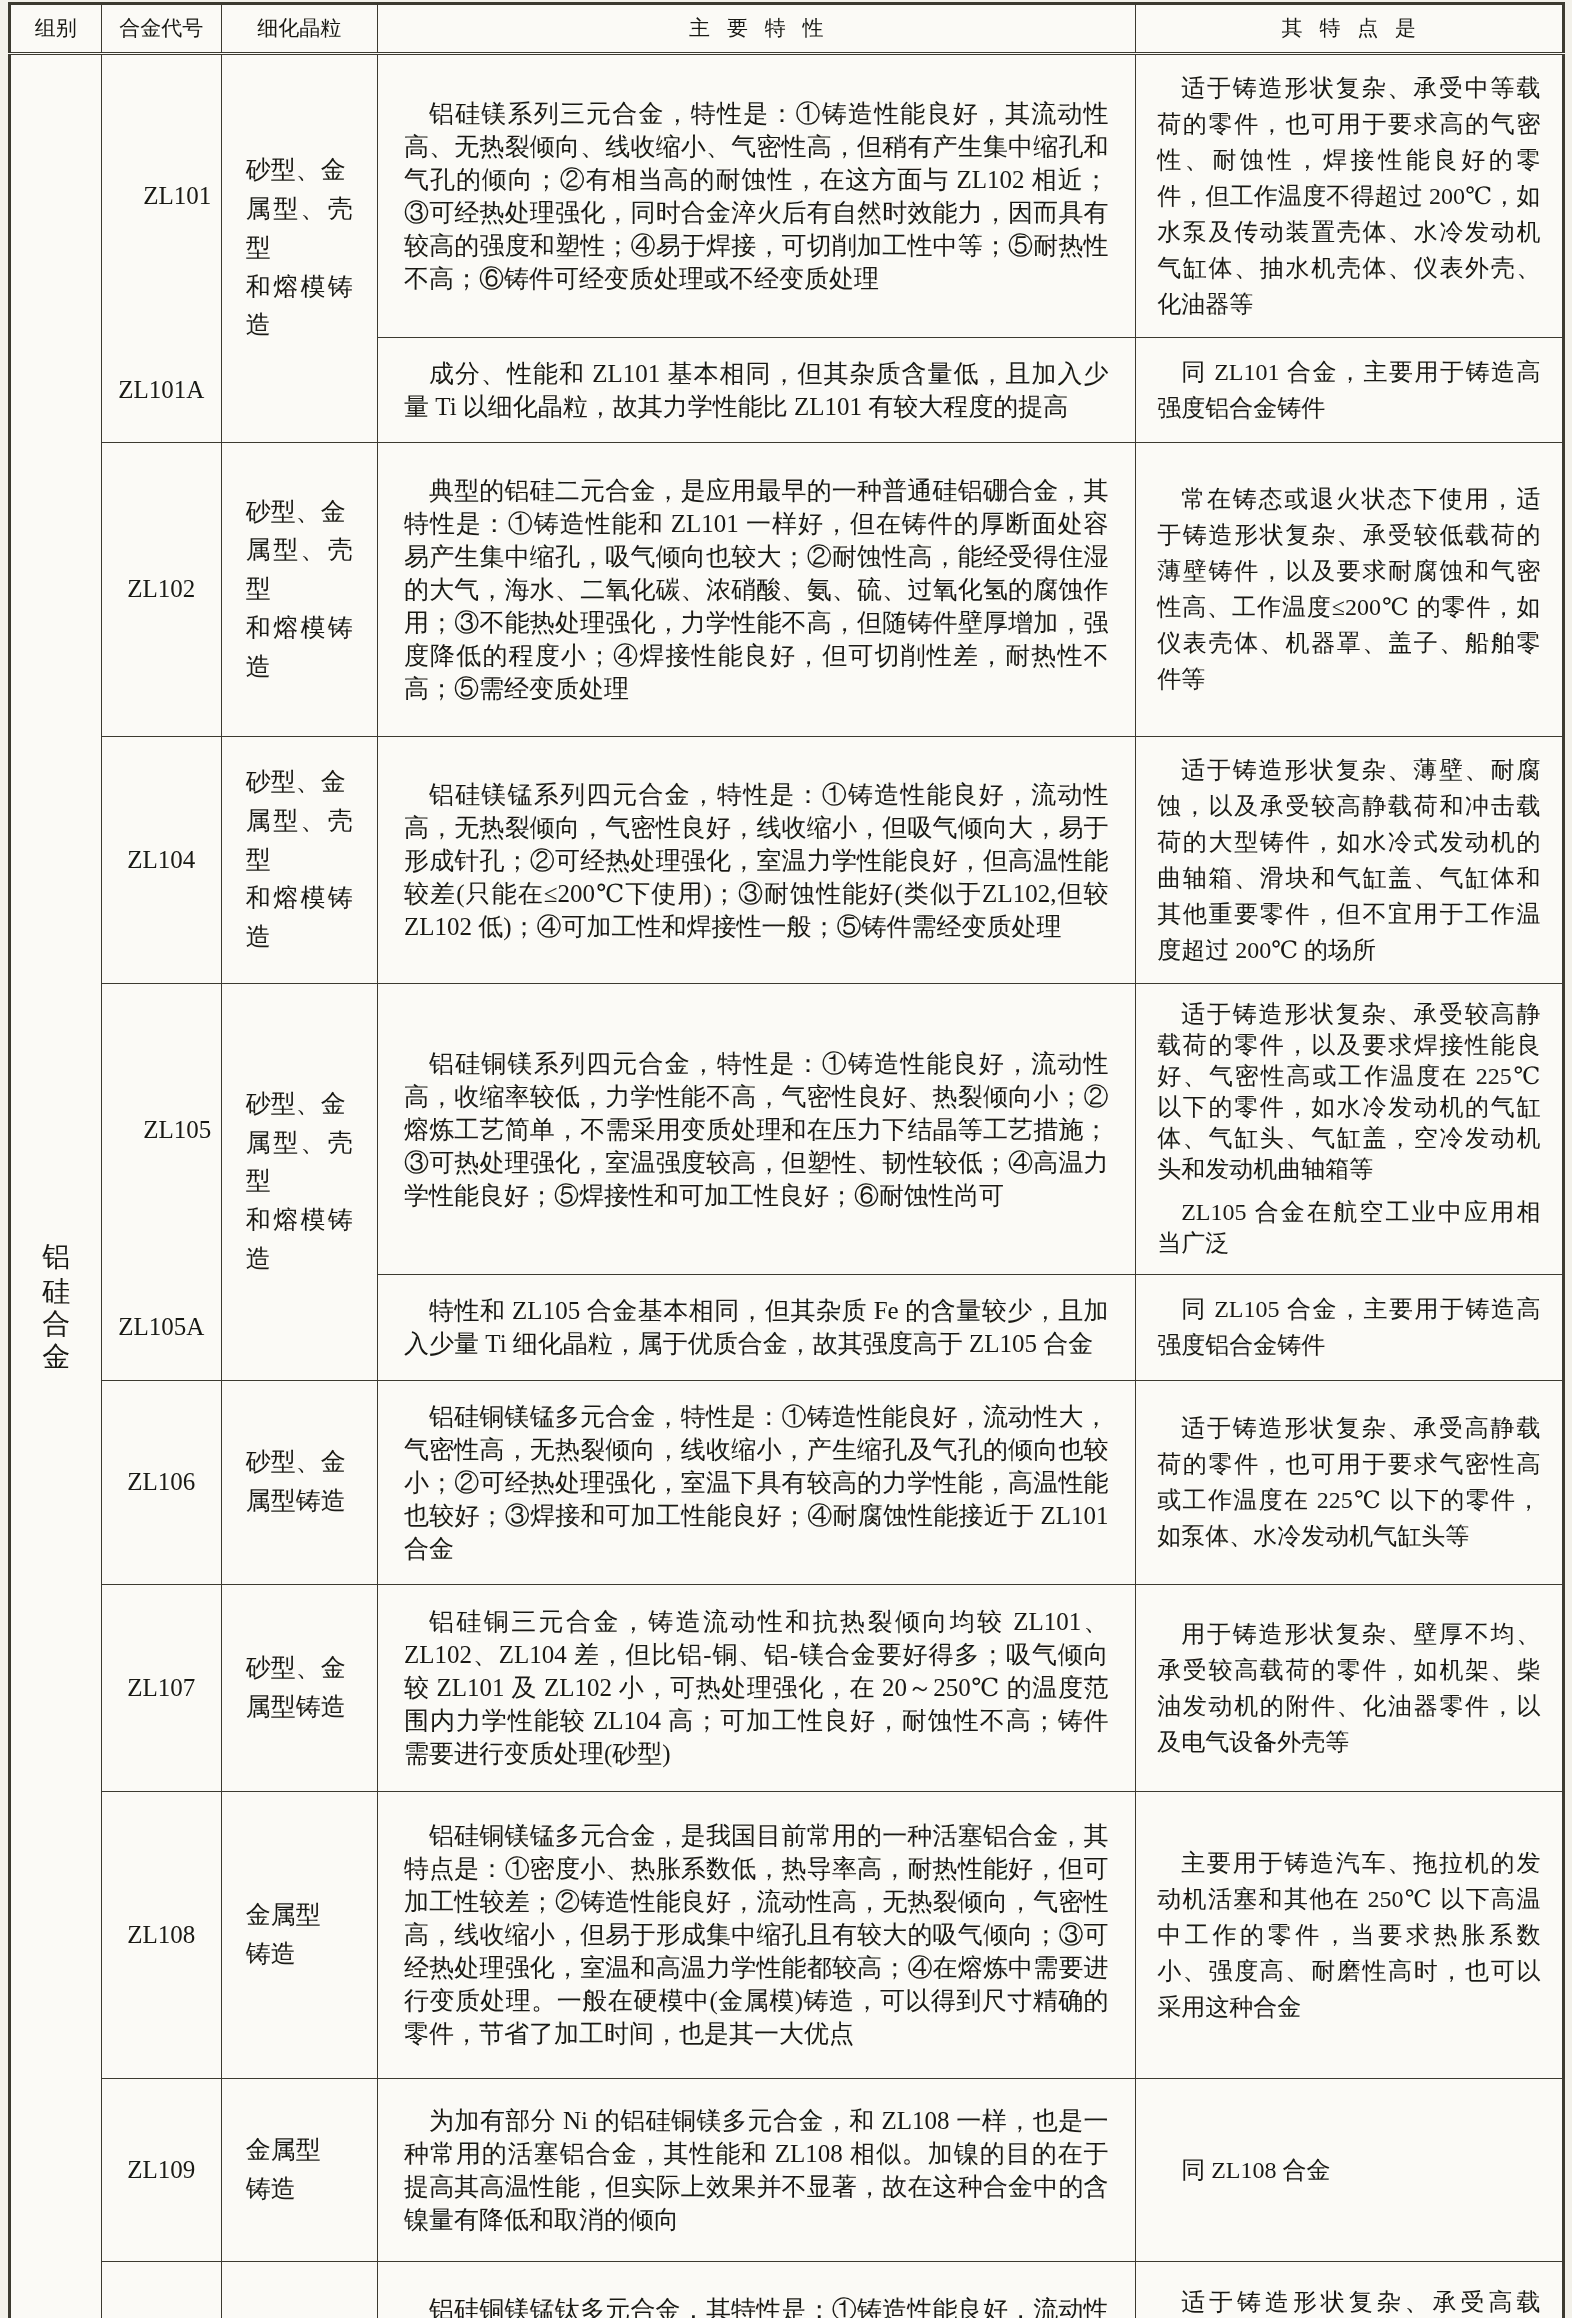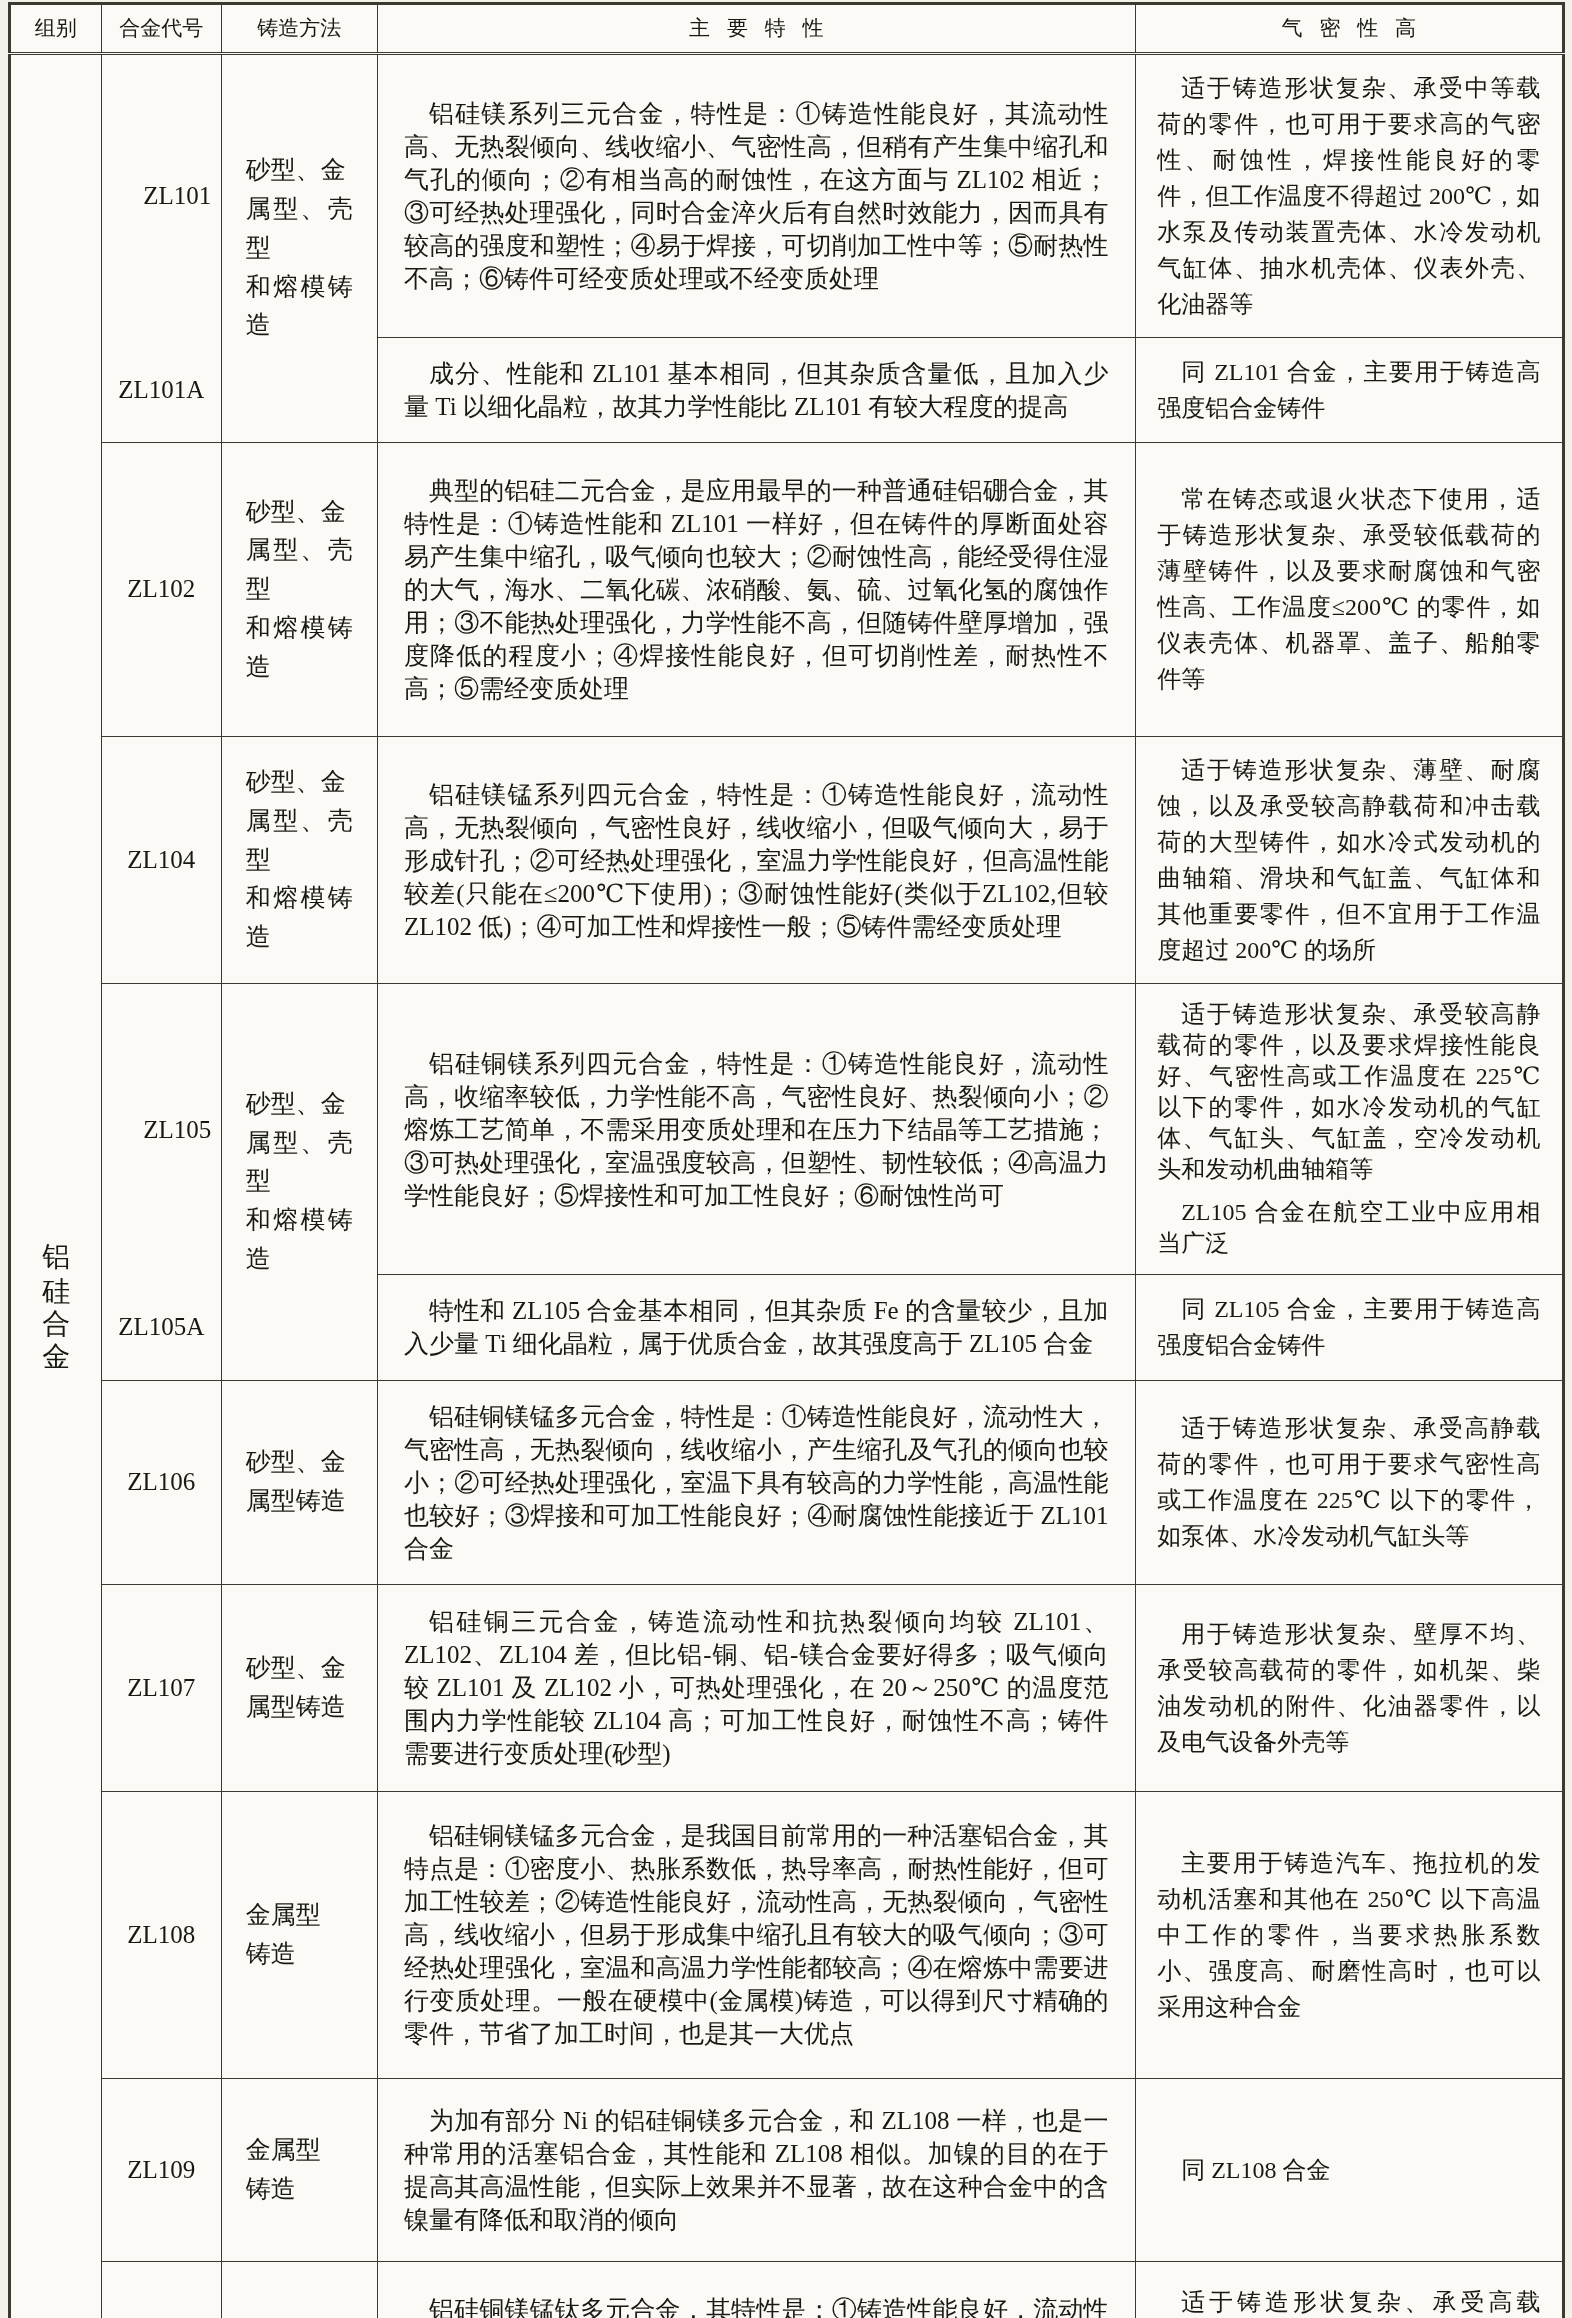--- a/index.html
+++ b/index.html
@@ -86,23 +86,23 @@
       <col class="c-group">
         <col class="c-code">
         <col class="c-method">
         <col class="c-feat">
         <col class="c-use">
     </colgroup>
     <thead>
       <tr>
         <th>组别</th>
         <th>合金代号</th>
-        <th>铸造方法</th>
+        <th>细化晶粒</th>
         <th class="sp">主要特性</th>
-        <th class="sp">气密性高</th>
+        <th class="sp">其特点是</th>
       </tr>
     </thead>
     <tbody>
       <tr style="height:261px">
         <td class="groupcell" rowspan="11">
           <span class="vtext">铝硅合金</span>
         </td>
         <td class="code no-bottom">ZL101</td>
         <td class="method" rowspan="2">砂型、金
 属型、壳型

